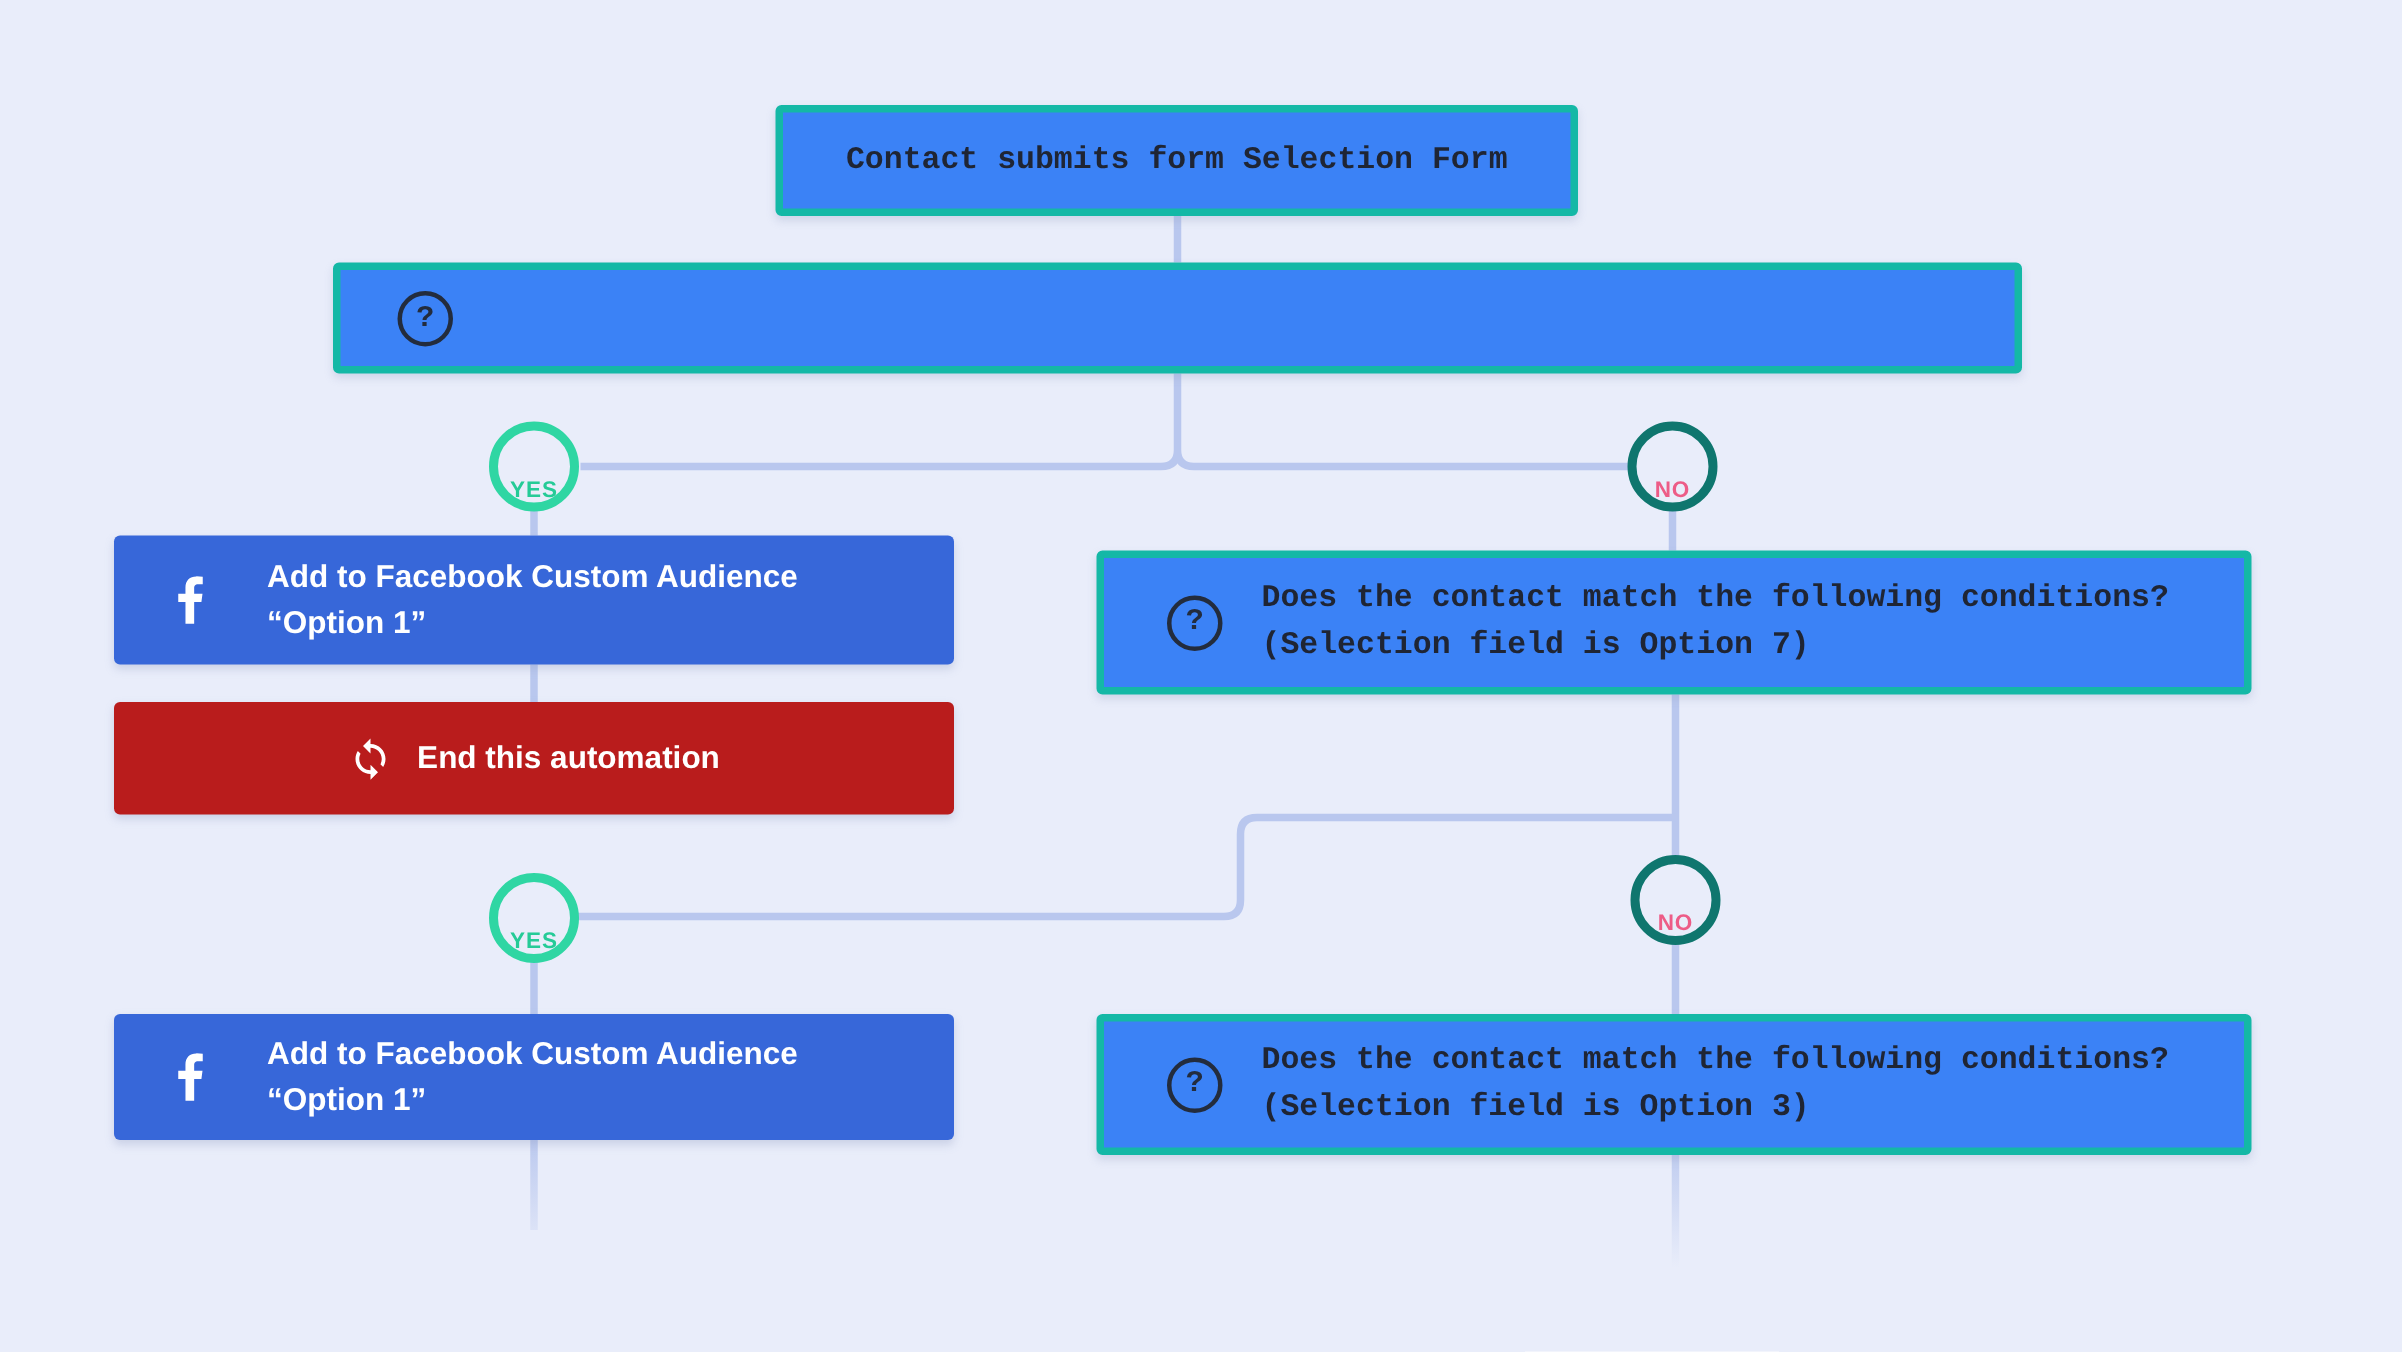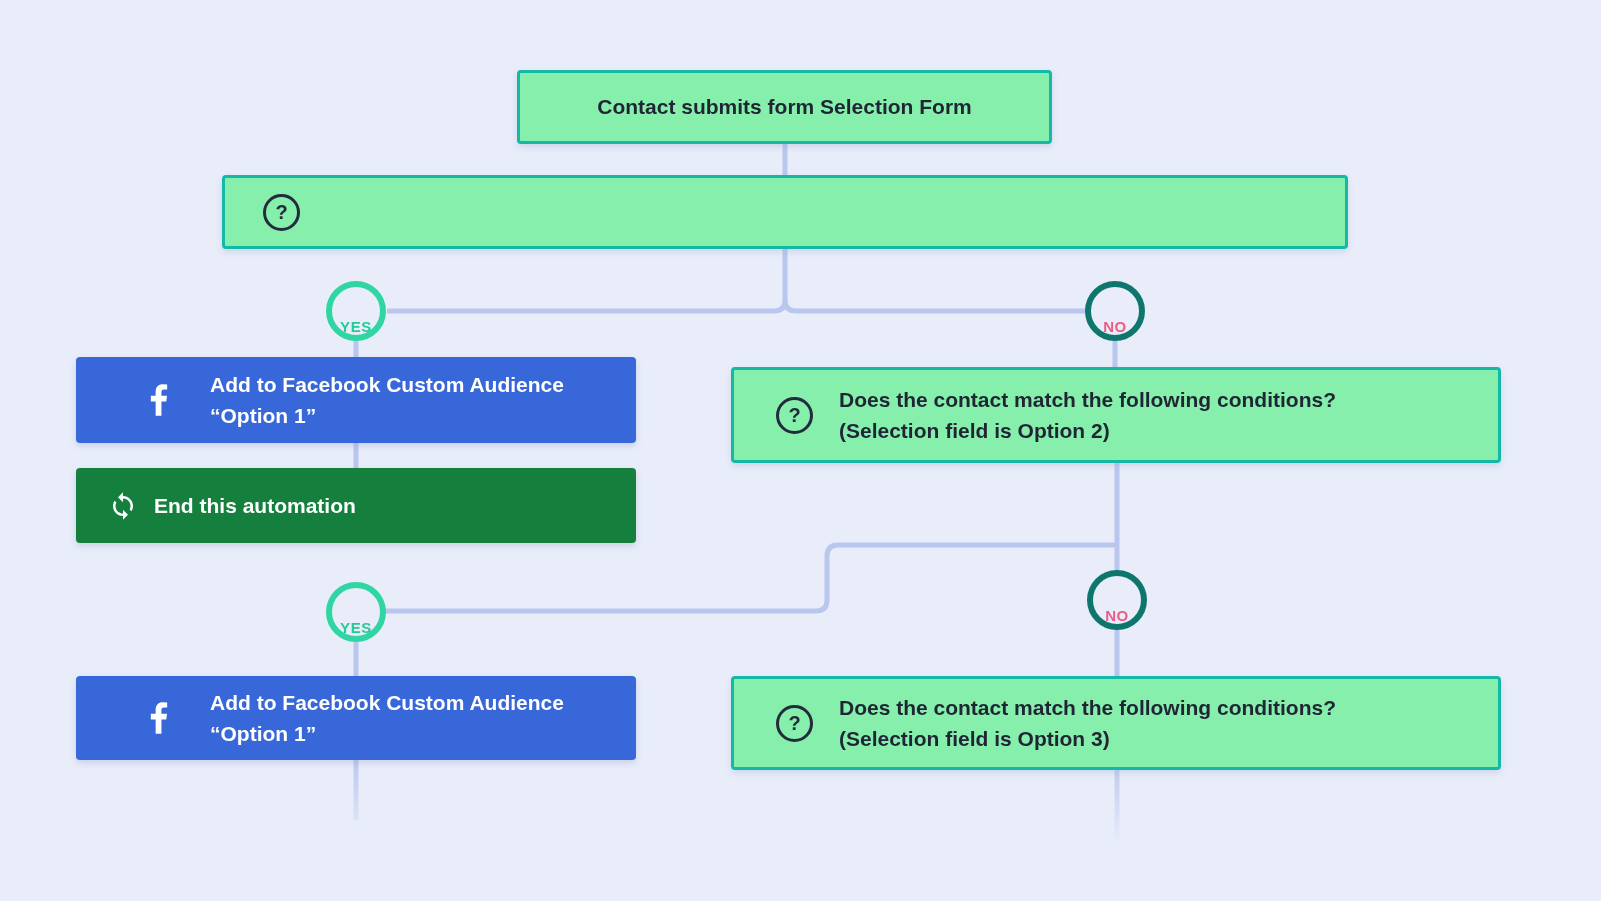--- a/index.html
+++ b/index.html
@@ -6,25 +6,26 @@
   .canvas{
     position:relative;
     width:1601px;height:901px;
     background:#e9edfa;
     font-family:"Liberation Sans",sans-serif;
     overflow:hidden;
   }
   svg.wires{position:absolute;left:0;top:0;z-index:1;}
   .node{position:absolute;box-sizing:border-box;border-radius:4px;z-index:2;}
   .card{
-    background:#86efac;
-    border:3px solid #14b8a6;
+    background:#3b82f6;
+    border:5px solid #14b8a6;
     box-shadow:0 3px 6px rgba(145,158,196,0.30);
     color:#1f2534;
     font-weight:bold;
+    font-family:Liberation Mono, monospace;
   }
   .trigger{
     left:517px;top:70px;width:535px;height:74px;
     display:flex;align-items:center;justify-content:center;
     font-size:21px;
   }
   .cond-single{
     left:222px;top:175px;width:1126px;height:74px;
     display:flex;align-items:center;
     padding-left:38px;gap:24px;
@@ -40,35 +41,34 @@
   .qicon{
     flex:0 0 auto;
     width:31px;height:31px;
     border:3px solid #232c3d;border-radius:50%;
     display:flex;align-items:center;justify-content:center;
     font-size:20px;font-weight:bold;color:#232c3d;
   }
   .action{
     color:#ffffff;font-weight:bold;
     box-shadow:0 3px 6px rgba(145,158,196,0.35);
-    padding-left:32px;
   }
   .fb{
     left:76px;width:560px;height:86px;
     background:#3767d9;
     display:flex;align-items:center;
     font-size:21px;line-height:1.5;
   }
   .fb1{top:357px;}
   .fb2{top:676px;height:84px;}
   .fb .icon-wrap{width:102px;display:flex;justify-content:center;align-items:center;}
   .end{
     left:76px;top:468px;width:560px;height:75px;
-    background:#15803d;
-    display:flex;align-items:center;gap:16px;
+    background:#b91c1c;
+    display:flex;align-items:center;justify-content:center;gap:16px;
     font-size:21px;
   }
   .badge{
     position:absolute;z-index:3;
     width:60px;height:60px;border-radius:50%;
     background:#e9edfa;box-sizing:border-box;
     display:flex;align-items:flex-end;justify-content:center;
     font-size:15px;font-weight:bold;letter-spacing:0.6px;
   }
   .badge.yes{border:6px solid #2fd6a3;color:#25cb97;}
@@ -139,21 +139,21 @@
         <path d="M12 4V1L8 5l4 4V6c3.31 0 6 2.69 6 6 0 1.01-.25 1.97-.7 2.8l1.46 1.46C19.54 15.03 20 13.57 20 12c0-4.42-3.58-8-8-8zm0 14c-3.31 0-6-2.69-6-6 0-1.01.25-1.97.7-2.8L5.24 7.74C4.46 8.97 4 10.43 4 12c0 4.42 3.58 8 8 8v3l4-4-4-4v3z"></path>
       </svg>
     </span>
     <span>End this automation</span>
   </div>
 
   <div class="node card cond-multi cond2">
     <span class="qicon">?</span>
     <span>
       <span style="display:block">Does the contact match the following conditions?</span>
-      <span style="display:block">(Selection field is Option 2)</span>
+      <span style="display:block">(Selection field is Option 7)</span>
     </span>
   </div>
 
   <div class="badge yes yes2">
     <span>YES</span>
   </div>
   <div class="badge no no2">
     <span>NO</span>
   </div>
 

